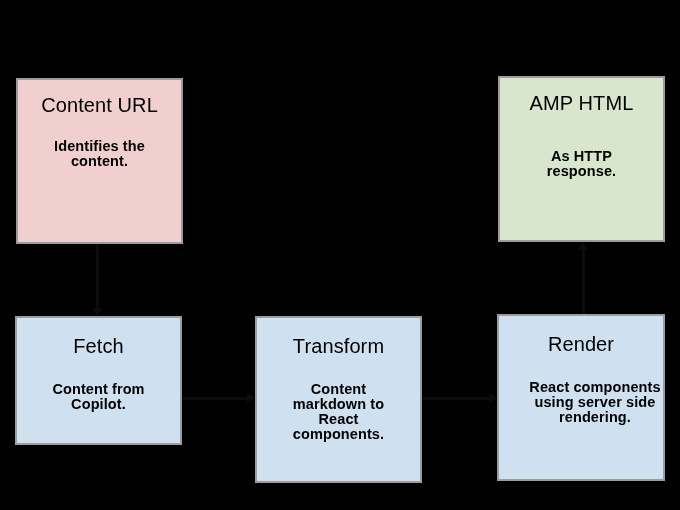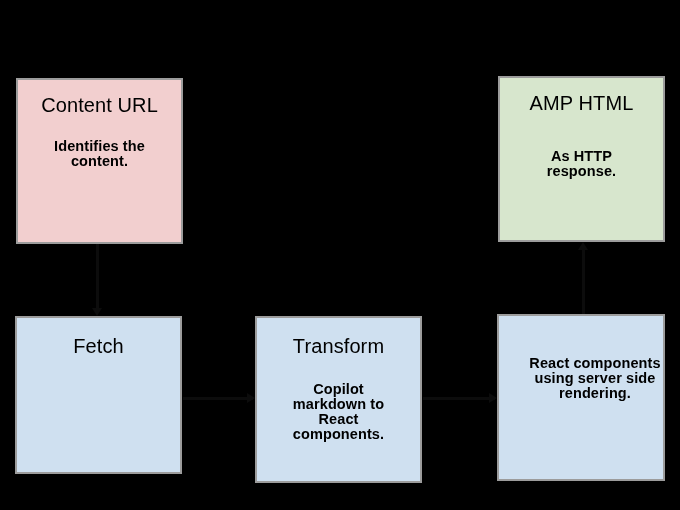--- a/index.html
+++ b/index.html
@@ -49,21 +49,21 @@
   #node-content-url .desc { margin-top: 22px; width: 132px; }
 
   #node-amp-html {
     left: 498px; top: 76px;  width: 167px; height: 166px;
     background: #d7e6cd;
     padding-top: 13px;
   }
   #node-amp-html .desc { margin-top: 34px; width: 126px; }
 
   #node-fetch {
-    left: 15px;  top: 316px; width: 167px; height: 158px;
+    left: 15px;  top: 316px; width: 167px; height: 129px;
     background: #cfe0f0;
     padding-top: 16px;
   }
   #node-fetch .desc { margin-top: 24px; width: 140px; }
 
   #node-transform {
     left: 255px; top: 316px; width: 167px; height: 167px;
     background: #cfe0f0;
     padding-top: 16px;
   }
@@ -123,28 +123,30 @@
     <div class="desc">Identifies the content.</div>
   </div>
 
   <div class="node" id="node-amp-html" style="background: rgb(215, 230, 205); border-color: rgb(156, 156, 156);">
     <div class="title">AMP HTML</div>
     <div class="desc">As HTTP response.</div>
   </div>
 
   <div class="node" id="node-fetch" style="background: rgb(207, 224, 240); border-color: rgb(156, 156, 156);">
     <div class="title">Fetch</div>
+    <div class="desc">Content from Copilot.</div>
   </div>
 
   <div class="node" id="node-transform" style="background: rgb(207, 224, 240); border-color: rgb(156, 156, 156);">
     <div class="title">Transform</div>
-    <div class="desc">Copilot markdown to React components.</div>
+    <div class="desc">Content markdown to React components.</div>
   </div>
 
   <div class="node" id="node-render" style="background: rgb(207, 224, 240); border-color: rgb(156, 156, 156);">
+    <div class="title">Render</div>
     <div class="desc">React components using server side rendering.</div>
   </div>
 
   <div class="edge edge-v" id="edge-url-fetch-line"></div>
   <div class="arrowhead arrow-down" id="edge-url-fetch-head"></div>
 
   <div class="edge edge-h" id="edge-fetch-transform-line"></div>
   <div class="arrowhead arrow-right" id="edge-fetch-transform-head"></div>
 
   <div class="edge edge-h" id="edge-transform-render-line"></div>

